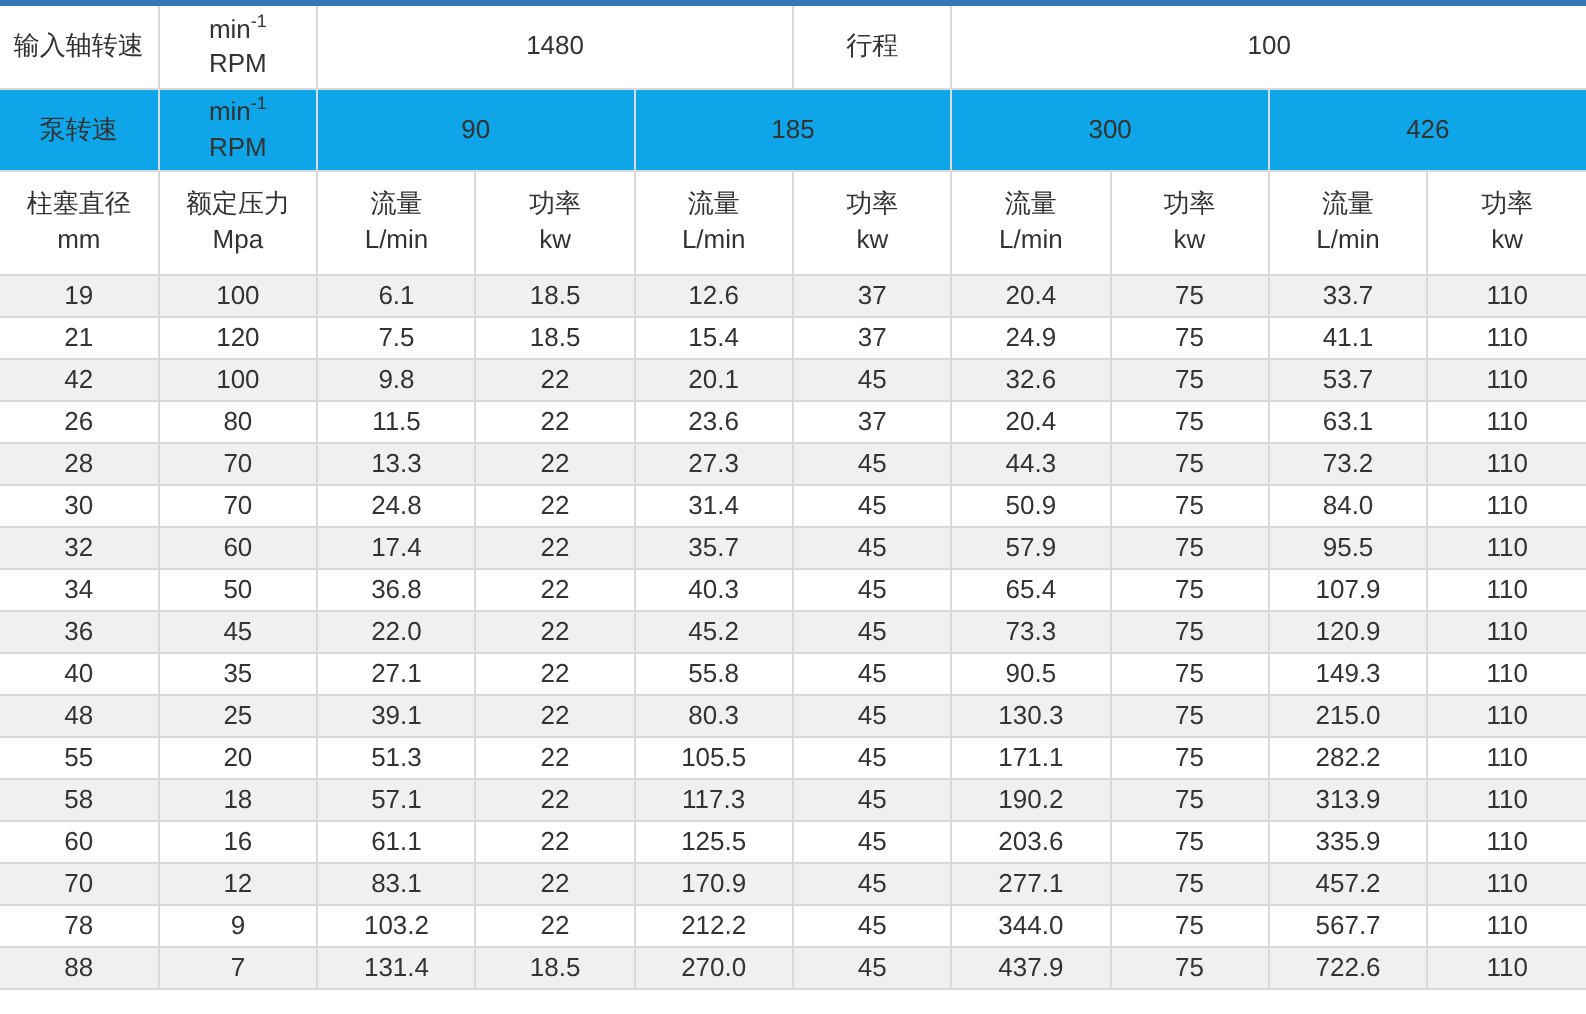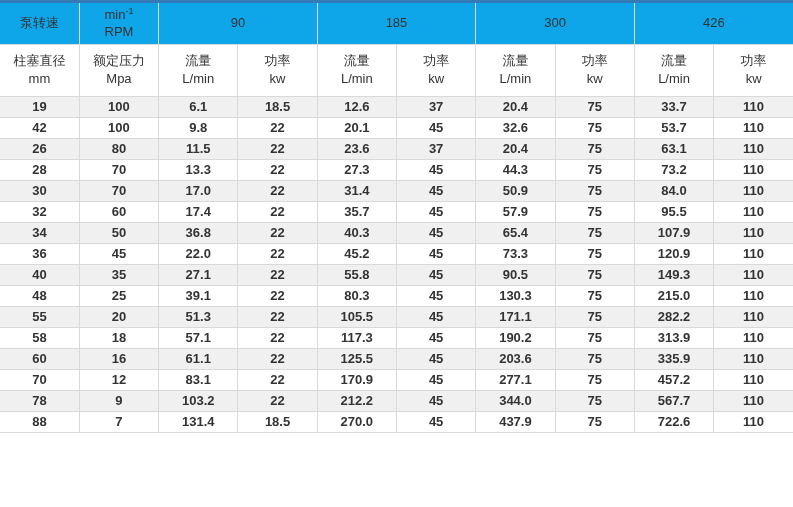--- a/index.html
+++ b/index.html
@@ -35,21 +35,21 @@
     line-height: 1.35;
     overflow: hidden;
     white-space: nowrap;
   }
   table.spec td:first-child { border-left: 0; }
   table.spec td:last-child { border-right: 0; }
   thead tr:first-child td { border-top: 0; }
   thead tr.r1 { height: 41px; }
   thead tr.r2 { height: 41px; background: #0ea5e9; }
   thead tr.r3 { height: 52px; }
-  tbody tr { height: 21px; font-weight: bold; }
+  tbody tr { height: 21px; }
   tbody tr:nth-child(odd) { background: #f0f0f0; }
   sup.exp {
     font-size: 9px;
     vertical-align: super;
     line-height: 0;
   }
 </style>
 </head>
 <body>
 
@@ -62,20 +62,27 @@
       <col>
       <col>
       <col>
       <col>
       <col>
       <col>
       <col>
       <col>
   </colgroup>
   <thead>
+    <tr class="r1">
+      <td>输入轴转速</td>
+      <td><span>min</span><sup class="exp">-1</sup><br><span>RPM</span></td>
+      <td colspan="3">1480</td>
+      <td>行程</td>
+      <td colspan="4">100</td>
+    </tr>
     <tr class="r2">
       <td>泵转速</td>
       <td><span>min</span><sup class="exp">-1</sup><br><span>RPM</span></td>
       <td colspan="2">90</td>
       <td colspan="2">185</td>
       <td colspan="2">300</td>
       <td colspan="2">426</td>
     </tr>
     <tr class="r3">
       <td><span>柱塞直径</span><br><span>mm</span></td>
@@ -97,20 +104,32 @@
         <td>6.1</td>
         <td>18.5</td>
         <td>12.6</td>
         <td>37</td>
         <td>20.4</td>
         <td>75</td>
         <td>33.7</td>
         <td>110</td>
       </tr>
       <tr>
+        <td>21</td>
+        <td>120</td>
+        <td>7.5</td>
+        <td>18.5</td>
+        <td>15.4</td>
+        <td>37</td>
+        <td>24.9</td>
+        <td>75</td>
+        <td>41.1</td>
+        <td>110</td>
+      </tr>
+      <tr>
         <td>42</td>
         <td>100</td>
         <td>9.8</td>
         <td>22</td>
         <td>20.1</td>
         <td>45</td>
         <td>32.6</td>
         <td>75</td>
         <td>53.7</td>
         <td>110</td>
@@ -135,21 +154,21 @@
         <td>27.3</td>
         <td>45</td>
         <td>44.3</td>
         <td>75</td>
         <td>73.2</td>
         <td>110</td>
       </tr>
       <tr>
         <td>30</td>
         <td>70</td>
-        <td>17.0</td>
+        <td>24.8</td>
         <td>22</td>
         <td>31.4</td>
         <td>45</td>
         <td>50.9</td>
         <td>75</td>
         <td>84.0</td>
         <td>110</td>
       </tr>
       <tr>
         <td>32</td>

